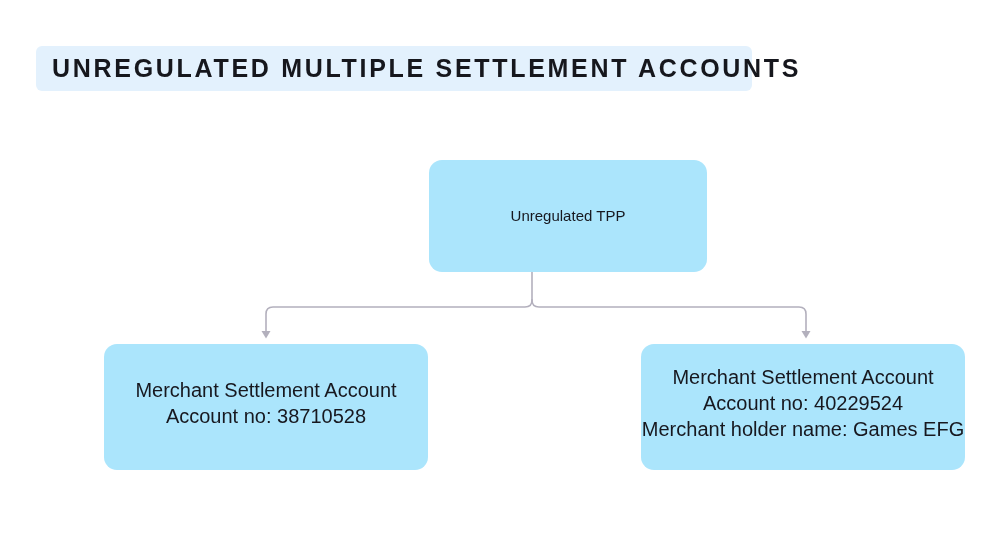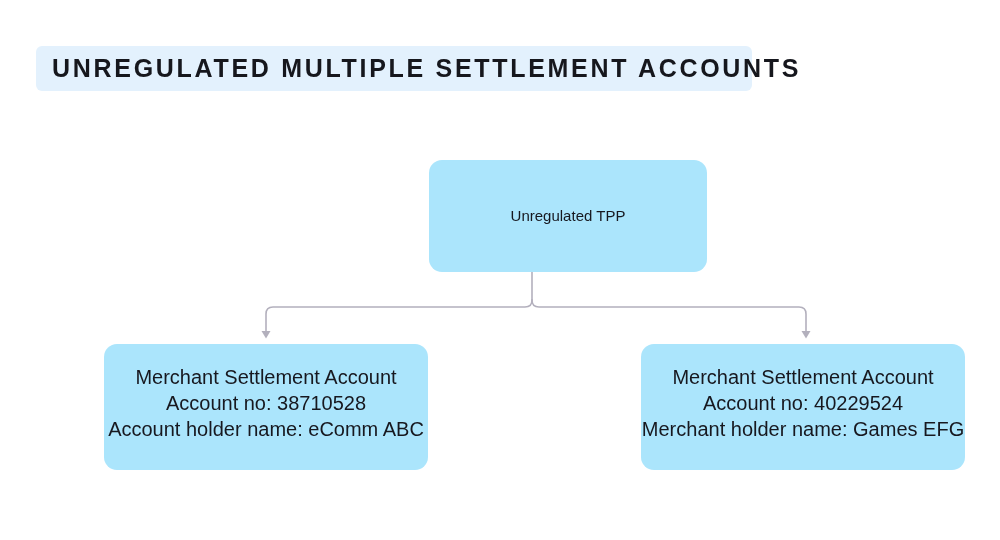--- a/index.html
+++ b/index.html
@@ -131,21 +131,20 @@
   <div class="node" id="node-root">
     <span class="node-lines">
       <span class="ln">Unregulated TPP</span>
     </span>
   </div>
 
   <div class="node" id="node-left">
     <span class="node-lines">
       <span class="ln">Merchant Settlement Account</span>
       <span class="ln">Account no: 38710528</span>
-      <span class="ln">Account holder name: eComm ABC</span>
     </span>
   </div>
 
   <div class="node" id="node-right">
     <span class="node-lines">
       <span class="ln">Merchant Settlement Account</span>
       <span class="ln">Account no: 40229524</span>
       <span class="ln">Merchant holder name: Games EFG</span>
     </span>
   </div>

